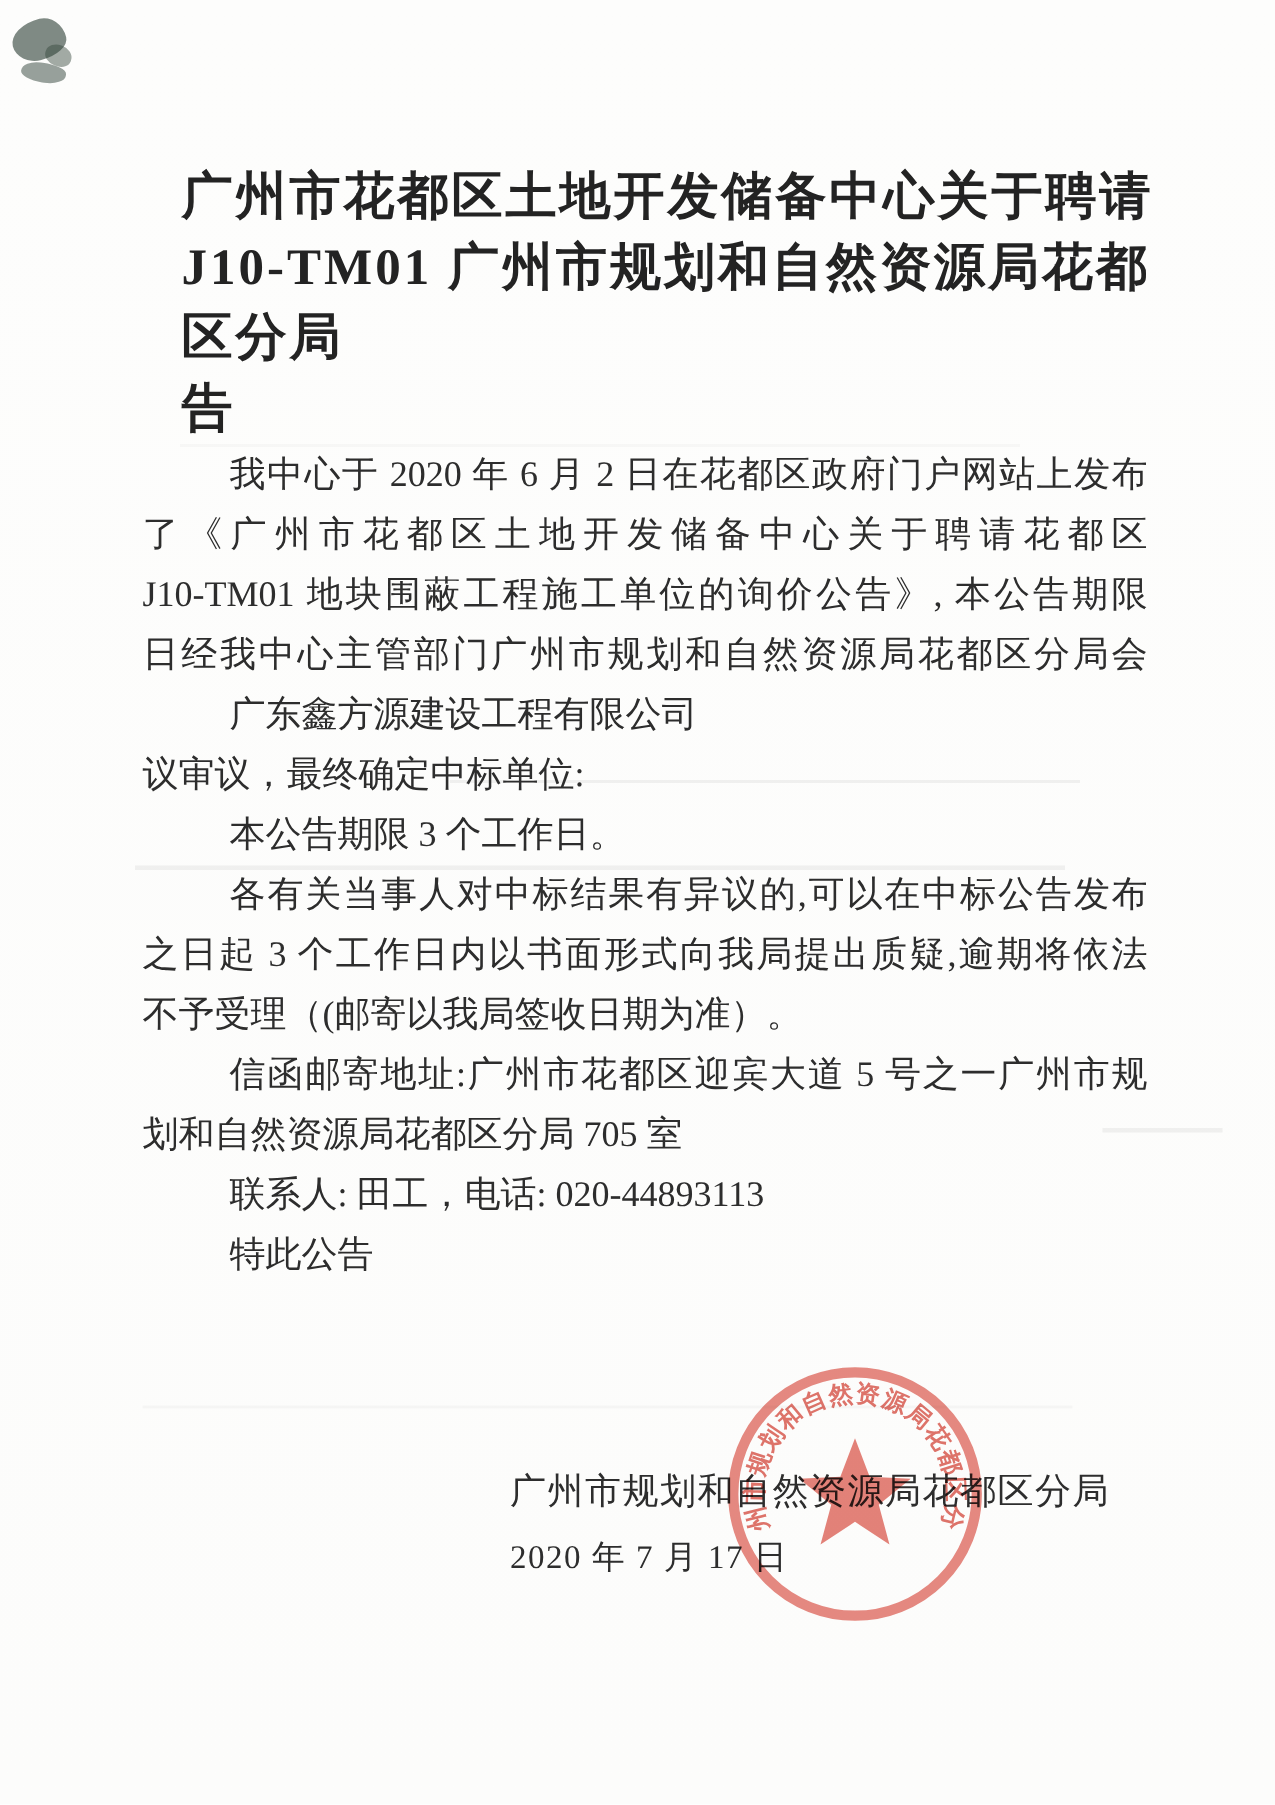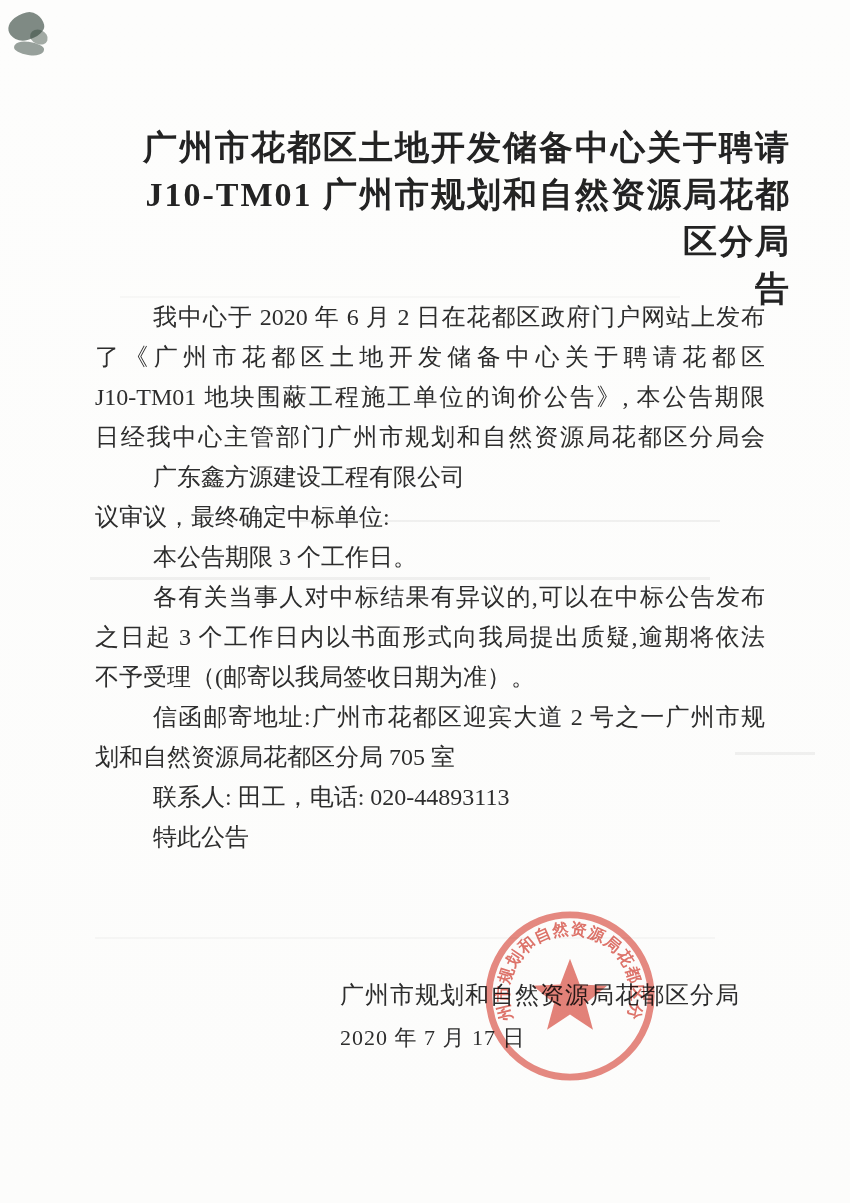--- a/index.html
+++ b/index.html
@@ -24,23 +24,23 @@
   
   .blob{position:absolute;pointer-events:none;}
   .b1{left:8px;top:13px;width:36px;height:27px;background:rgba(50,68,58,0.62);
       border-radius:60% 40% 55% 45%/50% 60% 40% 50%;transform:rotate(-14deg);}
   .b2{left:30px;top:30px;width:18px;height:14px;background:rgba(50,68,58,0.45);
       border-radius:50% 55% 45% 50%;transform:rotate(20deg);}
   .b3{left:14px;top:42px;width:30px;height:13px;background:rgba(50,68,58,0.5);
       border-radius:45% 60% 50% 55%/60% 45% 55% 50%;transform:rotate(8deg);}
 
   .title{
-    position:absolute;left:95px;top:124px;width:670px;
+    position:absolute;left:95px;top:108px;width:670px;
     padding-left:26px;box-sizing:content-box;
-    text-align:right;
+    text-align:left;
     font-size:34px;line-height:47px;font-weight:bold;
     letter-spacing:2px;color:#232323;
   }
   .body-block{
     position:absolute;left:95px;top:297px;width:670px;
     font-size:24px;line-height:40px;color:#2d2d2d;
   }
   .bline{height:40px;}
   .bline.ind{text-indent:58px;}
   .bline.fill{text-align:justify;text-align-last:justify;}
@@ -84,21 +84,21 @@
     <div class="bline ind fill">我中心于 2020 年 6 月 2 日在花都区政府门户网站上发布</div>
     <div class="bline fill">了《广州市花都区土地开发储备中心关于聘请花都区</div>
     <div class="bline fill">J10-TM01 地块围蔽工程施工单位的询价公告》, 本公告期限</div>
     <div class="bline fill">日经我中心主管部门广州市规划和自然资源局花都区分局会</div>
     <div class="bline ind">广东鑫方源建设工程有限公司</div>
     <div class="bline">议审议，最终确定中标单位:</div>
     <div class="bline ind">本公告期限 3 个工作日。</div>
     <div class="bline ind fill">各有关当事人对中标结果有异议的,可以在中标公告发布</div>
     <div class="bline fill">之日起 3 个工作日内以书面形式向我局提出质疑,逾期将依法</div>
     <div class="bline">不予受理（(邮寄以我局签收日期为准）。</div>
-    <div class="bline ind fill">信函邮寄地址:广州市花都区迎宾大道 2 号之一广州市规</div>
+    <div class="bline ind fill">信函邮寄地址:广州市花都区迎宾大道 5 号之一广州市规</div>
     <div class="bline">划和自然资源局花都区分局 705 室</div>
     <div class="bline ind">联系人: 田工，电话: 020-44893113</div>
     <div class="bline ind">特此公告</div>
   </div>
 
   <div class="sig">广州市规划和自然资源局花都区分局</div>
   <div class="date">2020 年 7 月 17 日</div>
 
   <div class="seal">
     <svg width="176" height="176" viewBox="0 0 180 180">

